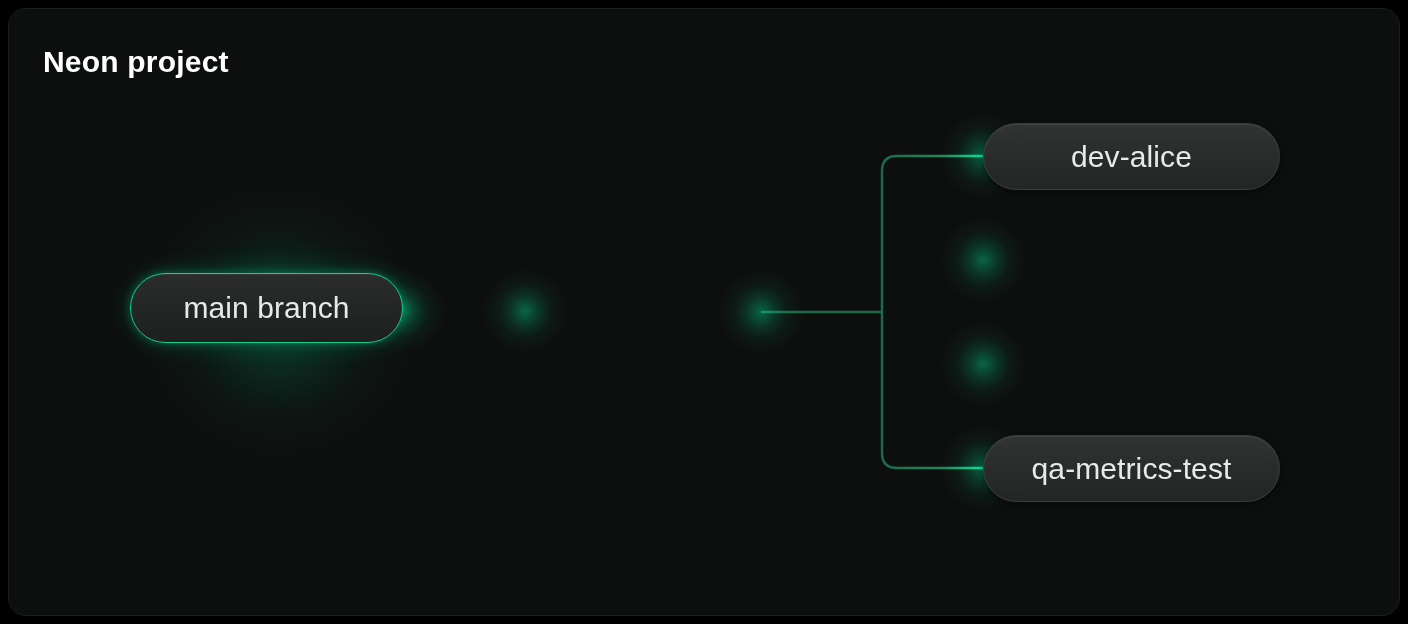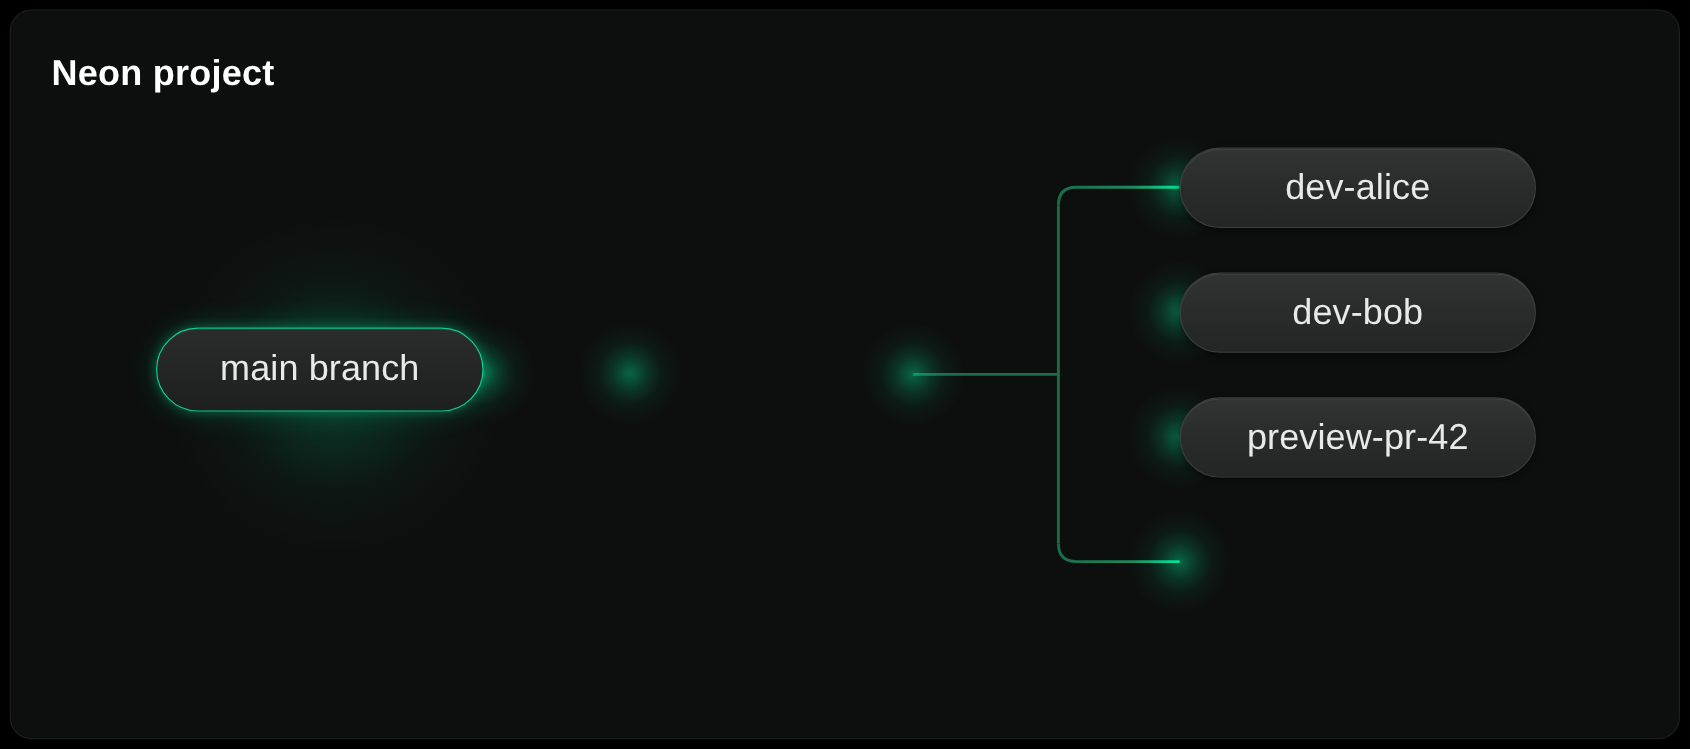--- a/index.html
+++ b/index.html
@@ -178,23 +178,20 @@
 
     <div class="node primary" id="node-main">
       <span class="node-label">main branch</span>
     </div>
 
 
     <div class="node" id="node-c0">
       <span class="node-label">dev-alice</span>
     </div>
 
-    <div class="node" id="node-c1">
-      <span class="node-label">dev-bob</span>
+
+
+    <div class="node" id="node-c3">
+      <span class="node-label">qa-metrics-test</span>
     </div>
-
-    <div class="node" id="node-c2">
-      <span class="node-label">preview-pr-42</span>
-    </div>
-
 
   </div>
 </div>
 
 </body></html>

